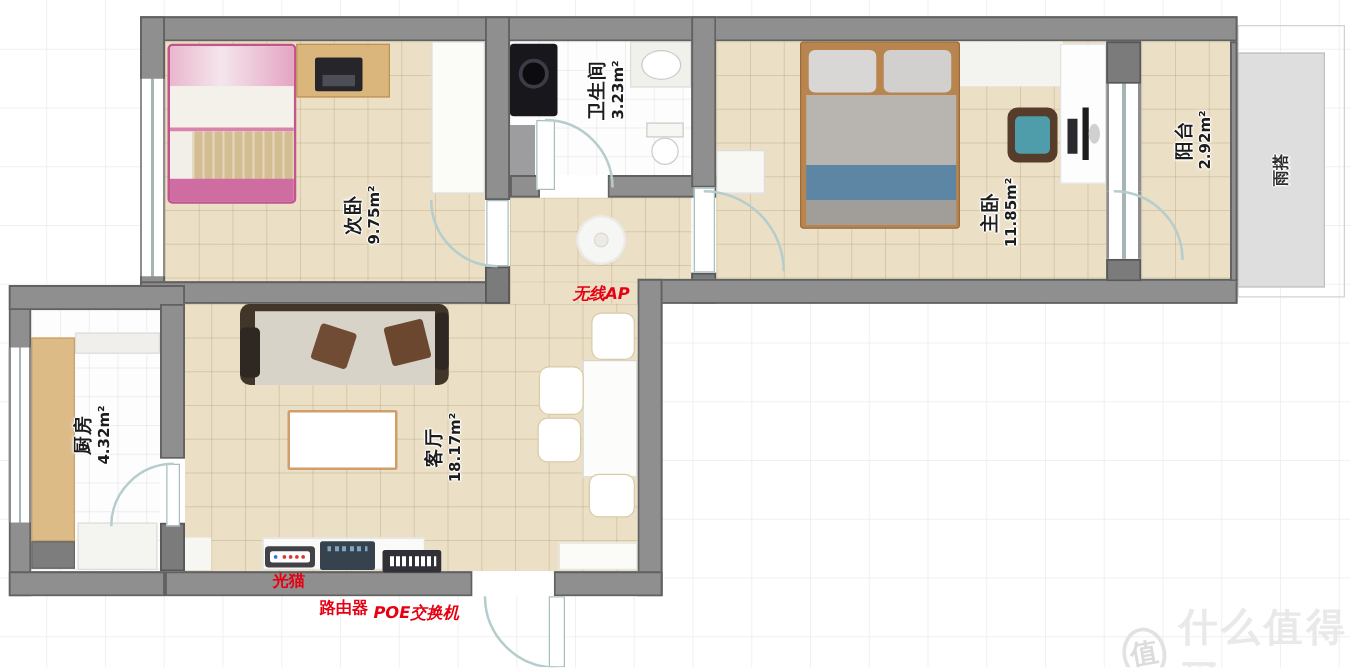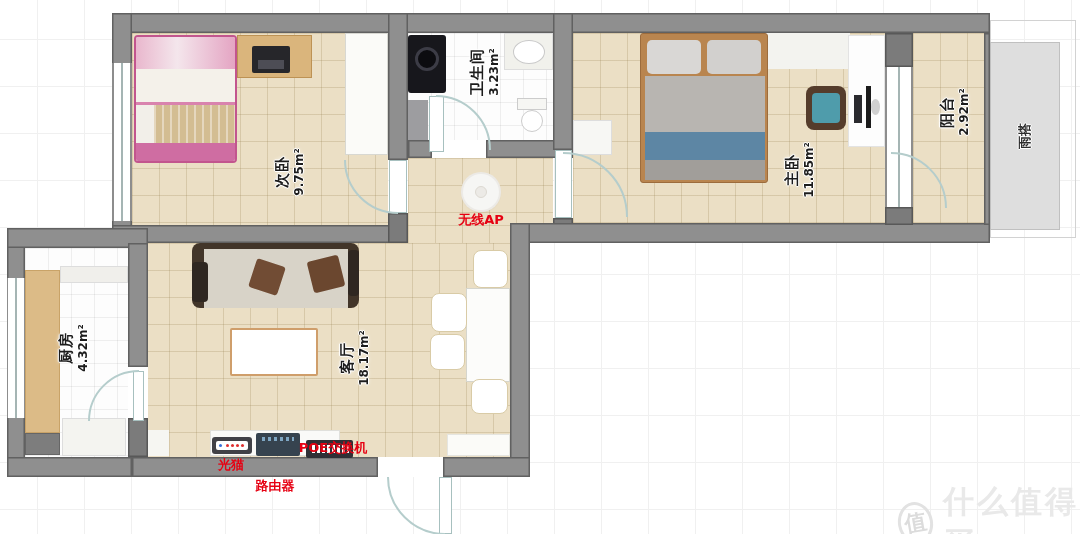--- a/index.html
+++ b/index.html
@@ -205,18 +205,18 @@
   <div class="room-label" style="left:74px;top:348px;">
     <div class="rname">厨房</div>
     <div class="rarea">4.32m²</div>
   </div>
   <div class="room-label" style="left:355px;top:358px;">
     <div class="rname">客厅</div>
     <div class="rarea">18.17m²</div>
   </div>
   <div class="outside-label" style="left:1025px;top:136px;">雨搭</div>
 
-  <div class="red-label" style="left:481px;top:220px;">无线AP</div>
+  <div class="red-label" style="left:481px;top:235px;font-style:italic;">无线AP</div>
   <div class="red-label" style="left:231px;top:465px;">光猫</div>
   <div class="red-label" style="left:275px;top:486px;">路由器</div>
-  <div class="red-label" style="left:333px;top:448px;">POE交换机</div>
+  <div class="red-label" style="left:333px;top:490px;font-style:italic;">POE交换机</div>
 
 </div>
 
 </body></html>

